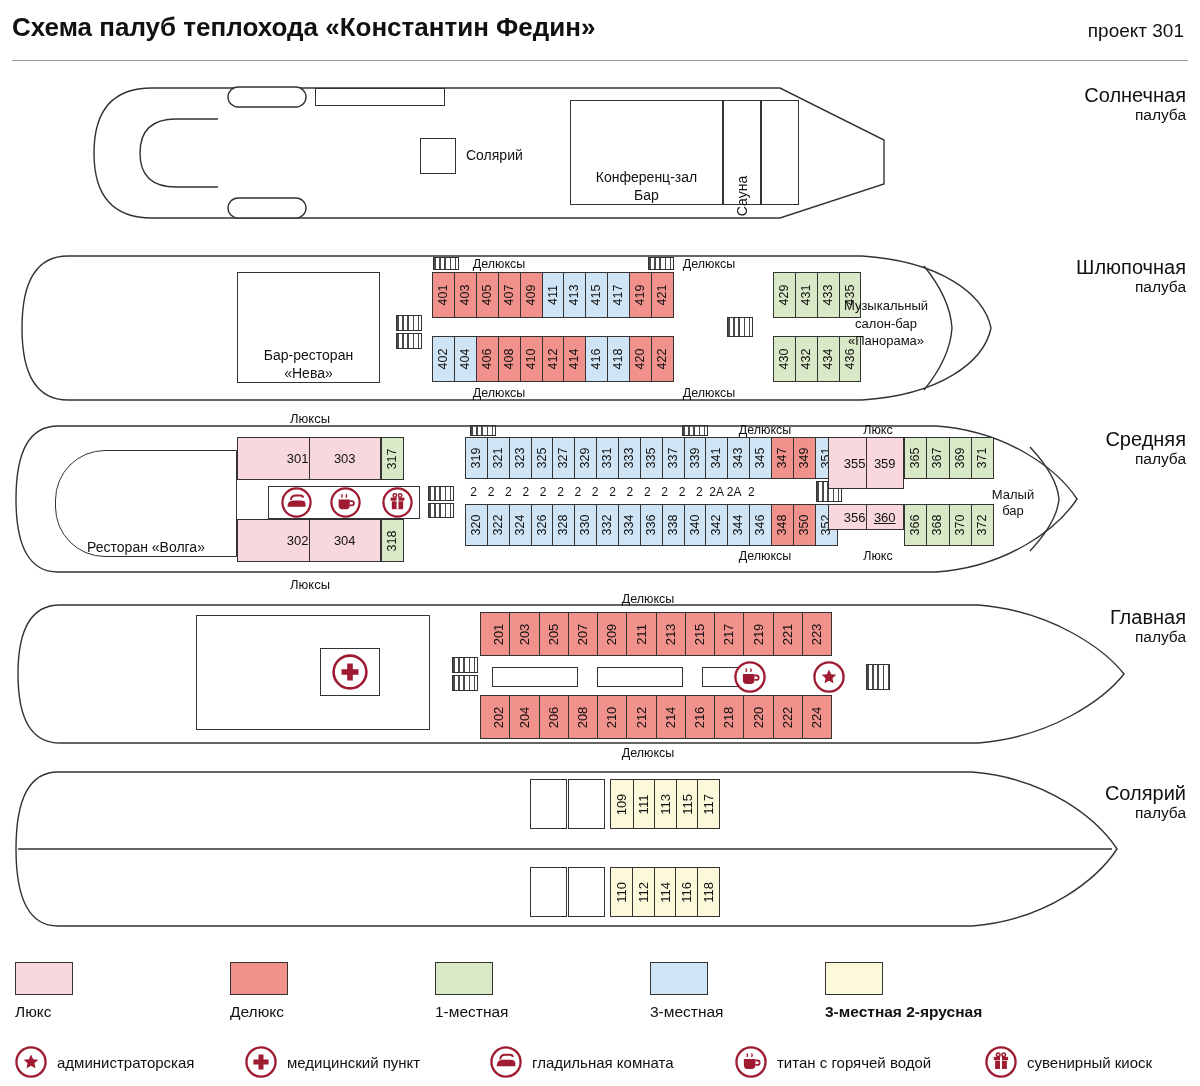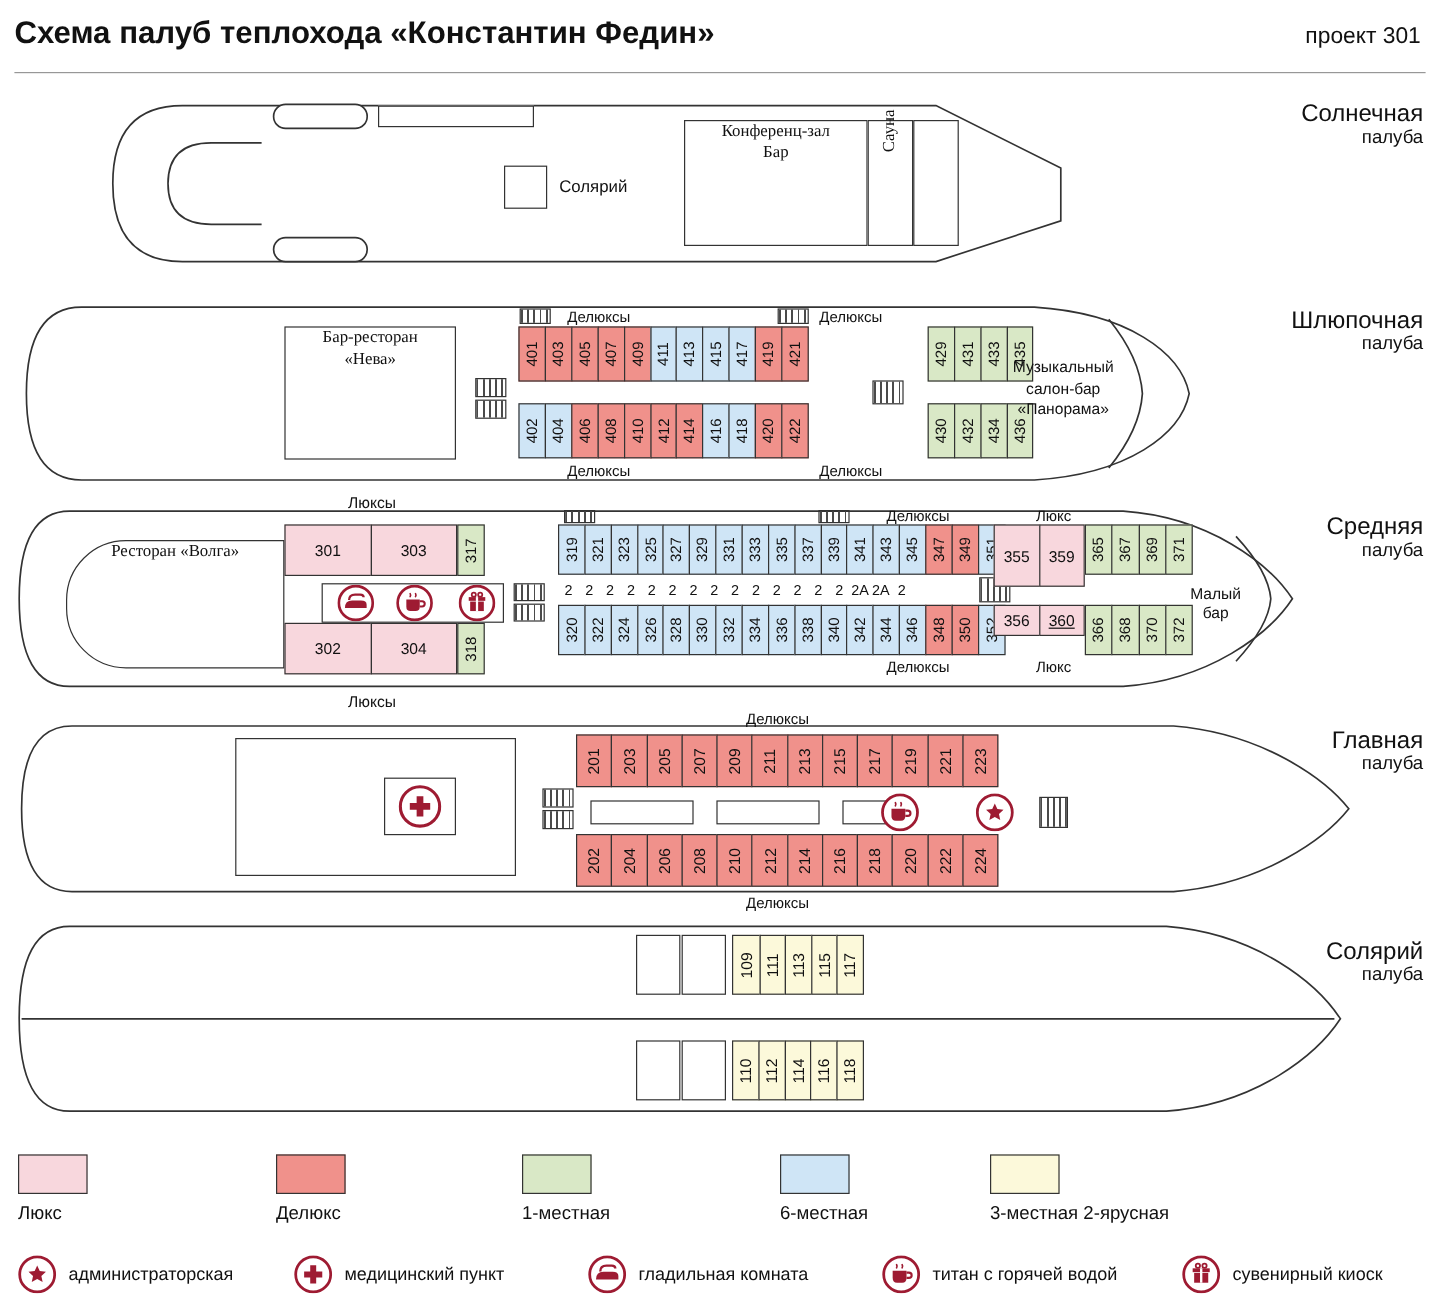--- a/index.html
+++ b/index.html
@@ -3,28 +3,28 @@
 <meta charset="utf-8">
 <style>
   html,body{margin:0;padding:0;background:#fff;color:#111;
     font-family:"Liberation Sans","DejaVu Sans",sans-serif;}
   .page{position:relative;width:1200px;height:1086px;background:#fff;overflow:hidden;}
   .hdr-title{position:absolute;left:12px;top:12px;font-size:26px;font-weight:600;white-space:nowrap;}
   .hdr-project{position:absolute;right:16px;top:20px;font-size:19px;}
   .hdr-rule{position:absolute;left:12px;right:12px;top:60px;border-top:1px solid #979797;}
   svg.hulls{position:absolute;left:0;top:0;}
   .box{position:absolute;border:1px solid #333;background:#fff;box-sizing:border-box;}
-  .cbox{display:flex;align-items:flex-start;justify-content:center;font-family:Liberation Serif, serif;}
+  .cbox{display:flex;align-items:flex-end;justify-content:center;}
   .ctext{white-space:pre-line;text-align:center;line-height:1.3;}
   .vspan{display:inline-block;transform:rotate(-90deg);white-space:nowrap;}
   .lbl{position:absolute;white-space:pre-line;text-align:center;line-height:1.25;}
   .cgroup{position:absolute;display:flex;box-sizing:border-box;}
   .cabin{flex:1;margin-left:-1px;border:1px solid #333;box-sizing:border-box;
     display:flex;align-items:center;justify-content:center;overflow:visible;}
-  .cabin:first-child{margin-left:0;}
+  .cabin:first-child{margin-left:0;justify-content:flex-end;}
   .cabin span{display:inline-block;flex-shrink:0;font-size:12.5px;white-space:nowrap;}
   .cgroup.v .cabin span{transform:rotate(-90deg);}
   .cgroup.fs13 .cabin span{font-size:13px;}
   .marks{position:absolute;display:flex;align-items:center;}
   .marks span{flex:1;text-align:center;font-size:12px;}
   .stairs{position:absolute;border:1px solid #333;box-sizing:border-box;
     background:repeating-linear-gradient(90deg,#4a4a4a 0 1.6px,transparent 1.6px 5.2px);}
   .dicon{position:absolute;line-height:0;}
   .deckname{position:absolute;right:14px;width:176px;text-align:right;line-height:1.12;}
   .deckname .n1{font-size:20px;}
@@ -578,23 +578,23 @@
       </div>
     </div>
 
 <div class="legend-swatch" style="left: 15px; top: 962px; background: rgb(248, 215, 221);"></div>
     <div class="legend-label" style="left: 15px; top: 1003px;">Люкс</div>
     <div class="legend-swatch" style="left: 230px; top: 962px; background: rgb(240, 145, 139);"></div>
     <div class="legend-label" style="left: 230px; top: 1003px;">Делюкс</div>
     <div class="legend-swatch" style="left: 435px; top: 962px; background: rgb(217, 232, 198);"></div>
     <div class="legend-label" style="left: 435px; top: 1003px;">1-местная</div>
     <div class="legend-swatch" style="left: 650px; top: 962px; background: rgb(207, 229, 246);"></div>
-    <div class="legend-label" style="left: 650px; top: 1003px;">6-местная</div>
+    <div class="legend-label" style="left: 650px; top: 1003px;">3-местная</div>
     <div class="legend-swatch" style="left: 825px; top: 962px; background: rgb(252, 249, 218);"></div>
-    <div class="legend-label" style="left: 825px; top: 1003px;">3-местная 2-ярусная</div>
+    <div class="legend-label" style="left: 825px; top: 1003px; font-weight: bold;">3-местная 2-ярусная</div>
     <div class="ileg-item" style="left: 15px; top: 1046px;">
       <svg width="32" height="32" viewBox="0 0 36 36">
         <circle cx="18" cy="18" r="16.4" fill="#fff" stroke="#9e1b32" stroke-width="2.6"></circle>
         <path fill="#9e1b32" d="M18 9.6 L20.4 14.9 L26.2 15.5 L21.9 19.4 L23.1 25.1 L18 22.2 L12.9 25.1 L14.1 19.4 L9.8 15.5 L15.6 14.9 Z"></path>
       </svg>
       <span>администраторская</span>
     </div>
     <div class="ileg-item" style="left: 245px; top: 1046px;">
       <svg width="32" height="32" viewBox="0 0 36 36">
         <circle cx="18" cy="18" r="16.4" fill="#fff" stroke="#9e1b32" stroke-width="2.6"></circle>

